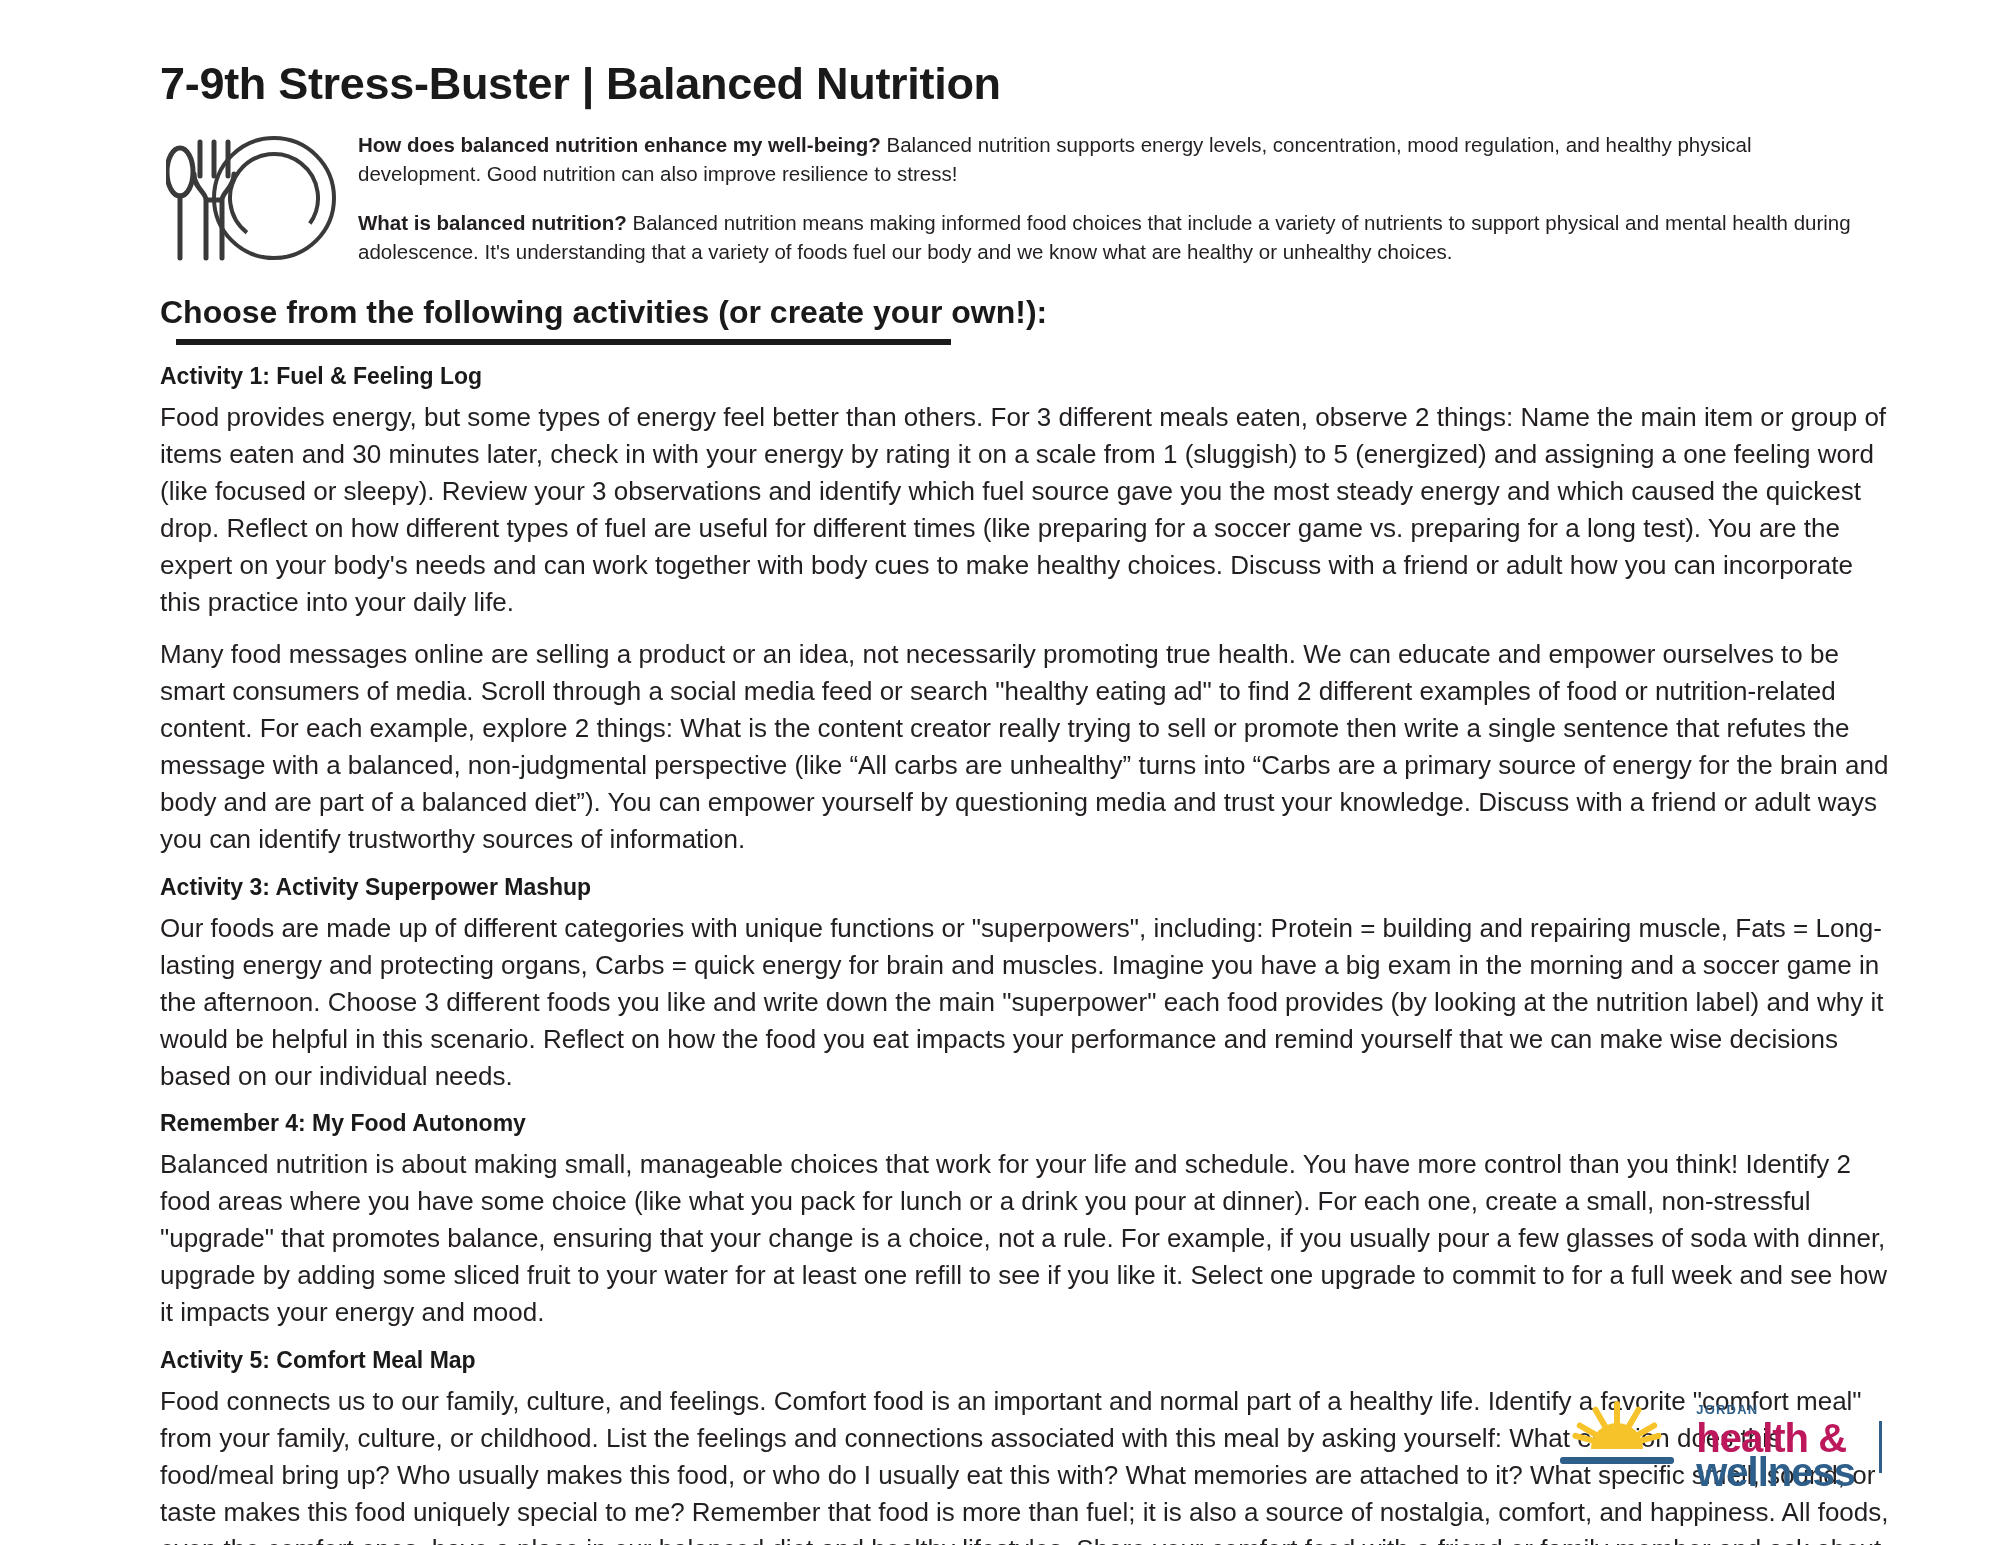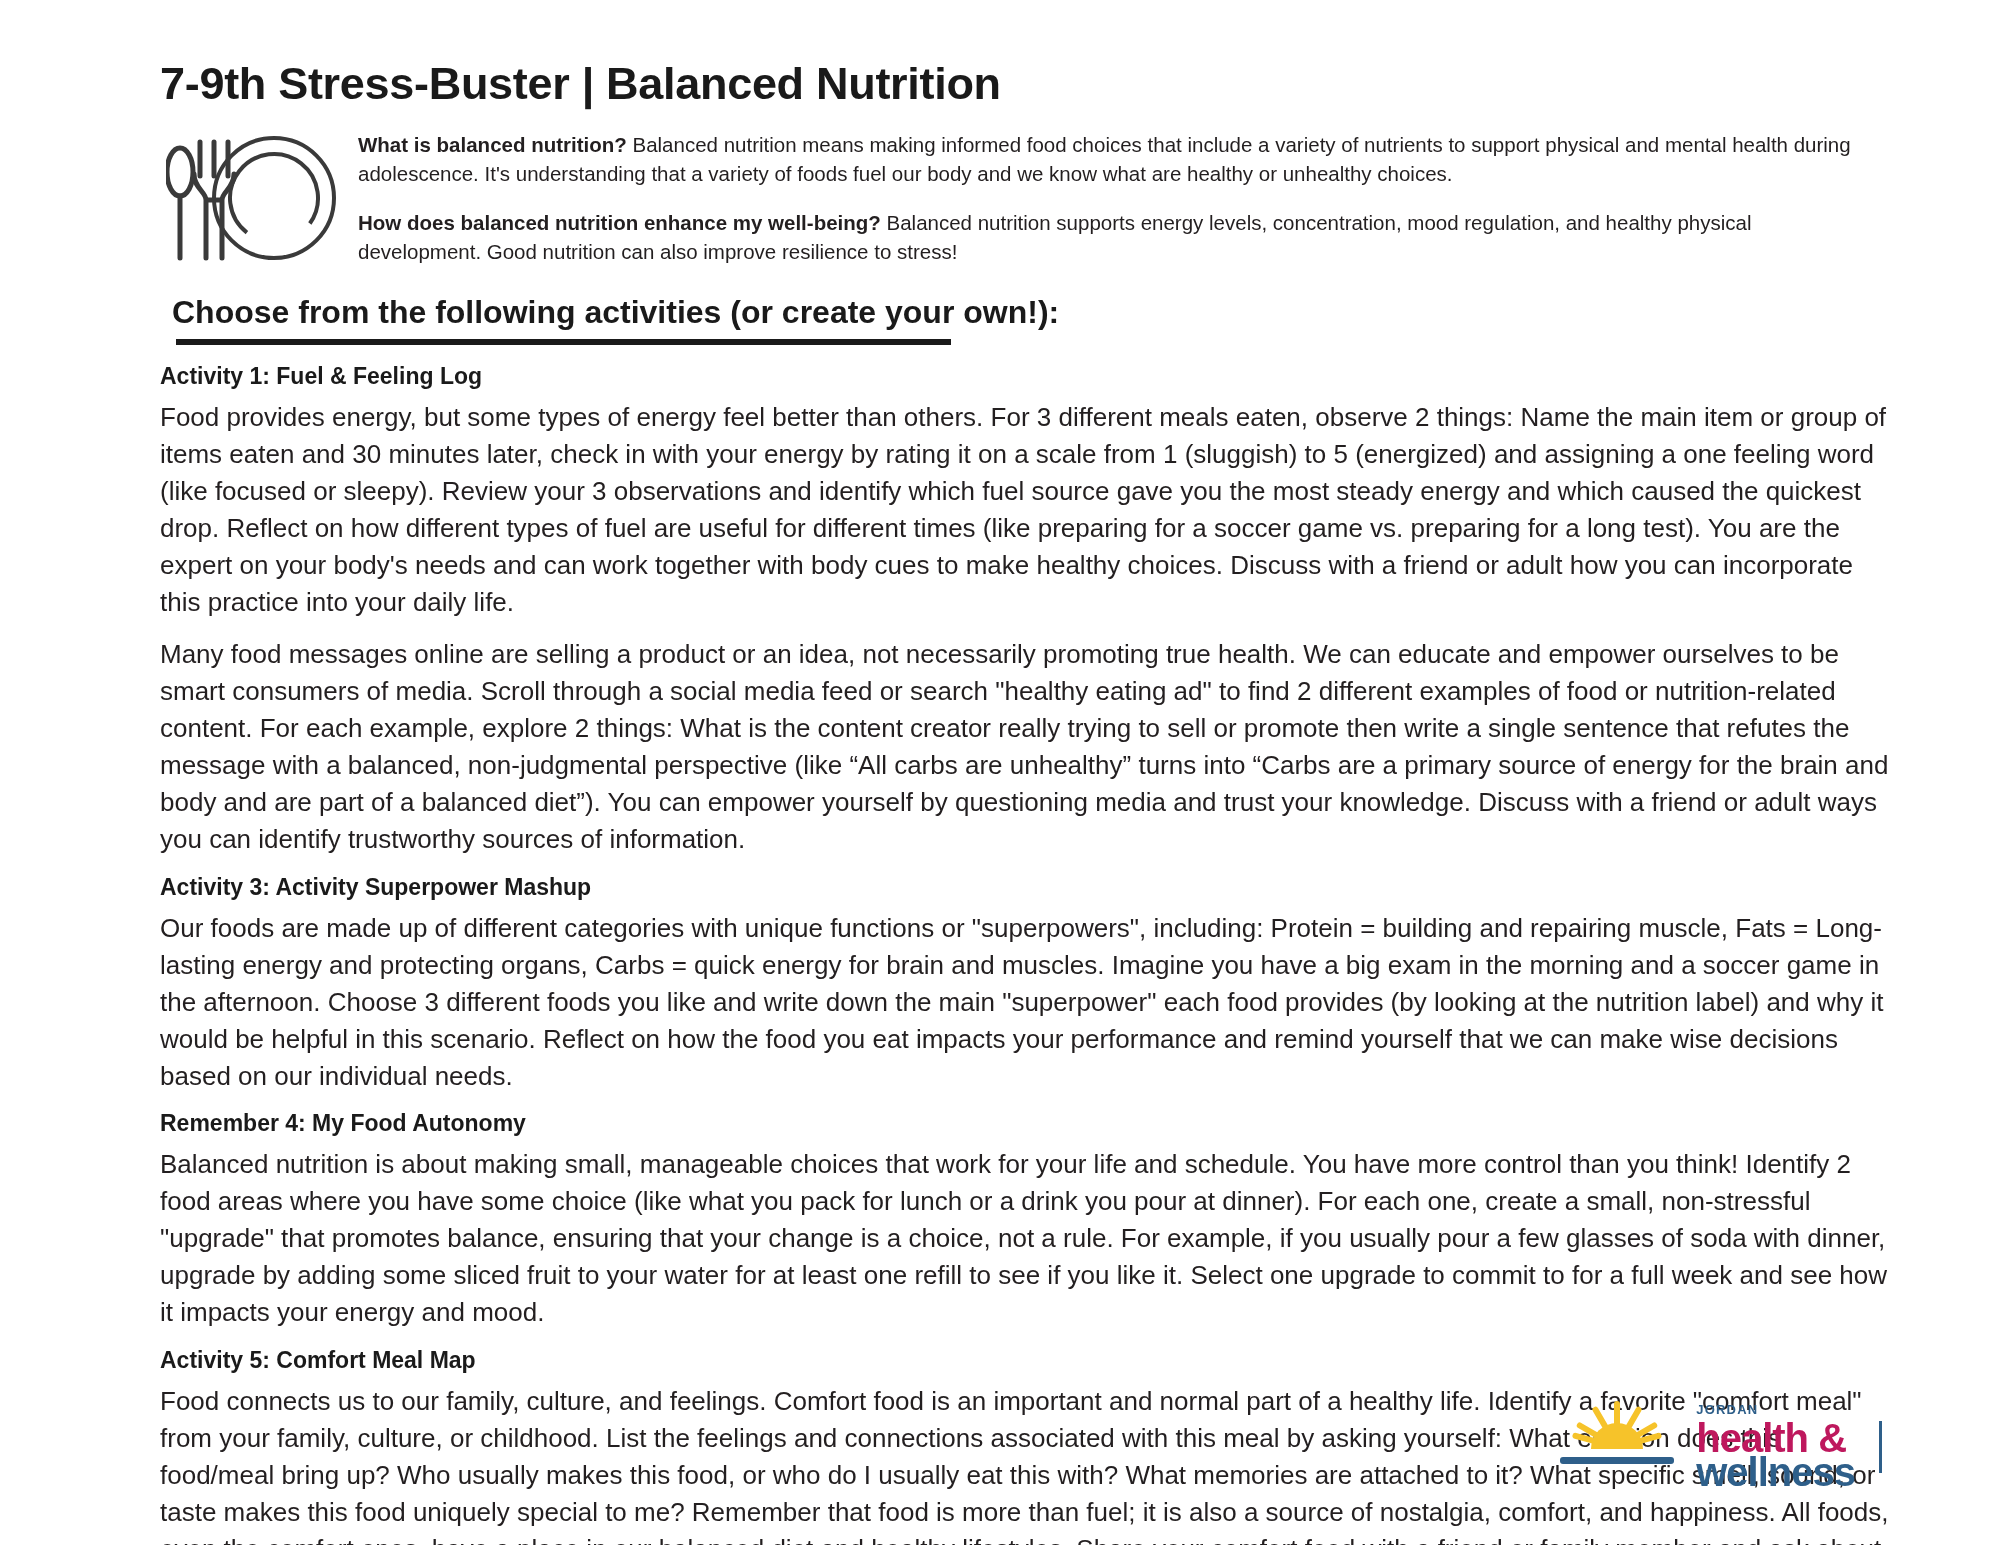--- a/index.html
+++ b/index.html
@@ -51,21 +51,21 @@
     margin: 0 0 20px 0;
     font-size: 20.5px;
     line-height: 1.42;
     color: #231f20;
   }
   .intro-text p:last-child { margin-bottom: 0; }
   .intro-text b { font-weight: bold; }
   .choose-heading {
     font-size: 32px;
     font-weight: bold;
-    margin: 18px 0 0 12px;
+    margin: 18px 0 0 0;
     color: #1a1a1a;
   }
   .rule {
     width: 775px;
     height: 6px;
     background: #1a1a1a;
     margin: 8px 0 18px 16px;
   }
   .activity {
     margin-bottom: 4px;
@@ -156,22 +156,22 @@
         <path d="M62 16 L62 50" stroke="#3a3a3a" stroke-width="5" stroke-linecap="round" fill="none"></path>
         <path d="M28 48 C28 62 40 66 40 74 L40 132" stroke="#3a3a3a" stroke-width="5" fill="none" stroke-linecap="round"></path>
         <path d="M68 48 C68 62 56 66 56 74 L56 132" stroke="#3a3a3a" stroke-width="5" fill="none" stroke-linecap="round"></path>
         <path d="M40 74 L56 74" stroke="#3a3a3a" stroke-width="5" fill="none"></path>
 
         <ellipse cx="14" cy="46" rx="13" ry="24" fill="none" stroke="#3a3a3a" stroke-width="5"></ellipse>
         <path d="M14 70 L14 132" stroke="#3a3a3a" stroke-width="5" fill="none" stroke-linecap="round"></path>
       </svg>
     </div>
     <div class="intro-text">
+      <p><b>How does balanced nutrition enhance my well-being?</b><span> Balanced nutrition supports energy levels, concentration, mood regulation, and healthy physical development. Good nutrition can also improve resilience to stress!</span></p>
       <p><b>What is balanced nutrition?</b><span> Balanced nutrition means making informed food choices that include a variety of nutrients to support physical and mental health during adolescence. It's understanding that a variety of foods fuel our body and we know what are healthy or unhealthy choices.</span></p>
-      <p><b>How does balanced nutrition enhance my well-being?</b><span> Balanced nutrition supports energy levels, concentration, mood regulation, and healthy physical development. Good nutrition can also improve resilience to stress!</span></p>
     </div>
   </div>
 
   <h2 class="choose-heading">Choose from the following activities (or create your own!):</h2>
   <div class="rule"></div>
 
   <div class="activity">
     <h3 class="activity-title">Activity 1: Fuel &amp; Feeling Log</h3>
     <p class="activity-body">Food provides energy, but some types of energy feel better than others. For 3 different meals eaten, observe 2 things: Name the main item or group of items eaten and 30 minutes later, check in with your energy by rating it on a scale from 1 (sluggish) to 5 (energized) and assigning a one feeling word (like focused or sleepy). Review your 3 observations and identify which fuel source gave you the most steady energy and which caused the quickest drop. Reflect on how different types of fuel are useful for different times (like preparing for a soccer game vs. preparing for a long test). You are the expert on your body's needs and can work together with body cues to make healthy choices. Discuss with a friend or adult how you can incorporate this practice into your daily life.</p>
   </div>

